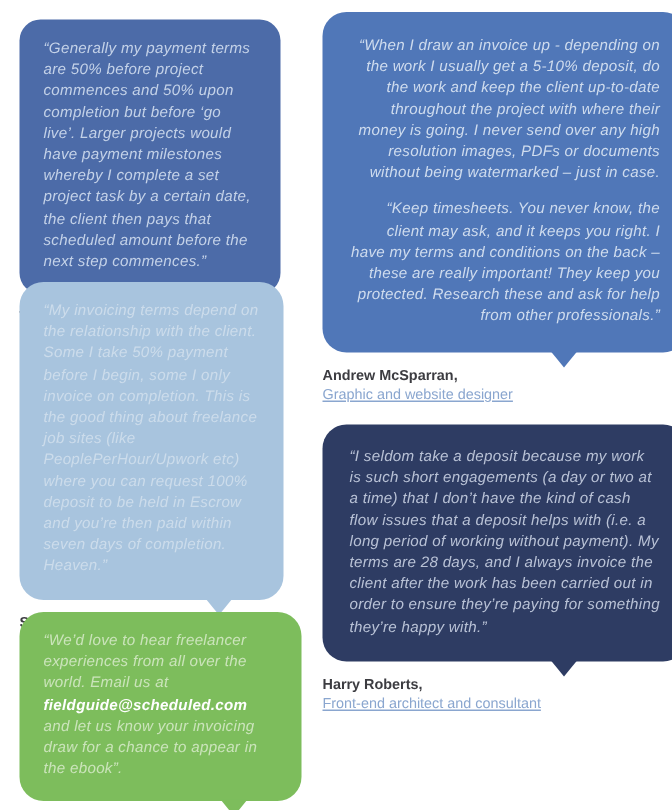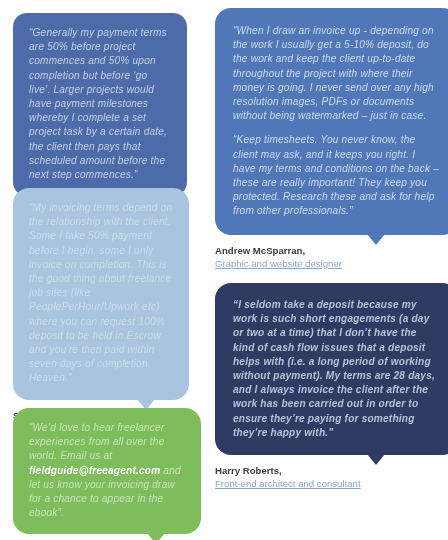--- a/index.html
+++ b/index.html
@@ -72,26 +72,26 @@
   #t-steve .tail { border-top: 11px solid #a8c4de; right: 34px; }
 
   #t-danae { left: 13px; top: 408px; width: 188px; }
   #t-danae .bubble { background: #7dbd5c; border-radius: 16px; }
   #t-danae .bubble p { color: #cbe4bb; }
   #t-danae .tail { border-top: 11px solid #7dbd5c; right: 36px; }
   #t-danae .bubble p .email { font-weight: bold; color: #ffffff; }
 
   #t-andrew { left: 215px; top: 8px; width: 243px; }
   #t-andrew .bubble { background: #5077b8; border-radius: 16px; padding: 16px 18px 16px 18px; }
-  #t-andrew .bubble p { color: #cfdcee; }
+  #t-andrew .bubble p { color: #cfdcee; text-align: right; }
   #t-andrew .tail { border-top: 11px solid #5077b8; left: 152px; }
 
   #t-harry { left: 215px; top: 283px; width: 243px; }
   #t-harry .bubble { background: #2e3c63; border-radius: 16px; padding: 15px 18px 15px 18px; }
-  #t-harry .bubble p { color: #b9c2d6; font-weight: bold; }
+  #t-harry .bubble p { color: #b9c2d6; }
   #t-harry .tail { border-top: 11px solid #2e3c63; left: 152px; }
 </style>
 </head>
 <body>
 
 <div class="board">
 
   <div class="testimonial" id="t-tony">
     <div class="bubble">
       <p>“Generally my payment terms are 50% before project commences and 50% upon completion but before ‘go live’. Larger projects would have payment milestones whereby I complete a set project task by a certain date, the client then pays that scheduled amount before the next step commences.”</p>
@@ -109,21 +109,21 @@
       <span class="tail"></span>
     </div>
     <div class="attrib">
       <span class="name">Steve Folland,</span>
       <span class="role-link">Video creator</span>
     </div>
   </div>
 
   <div class="testimonial" id="t-danae">
     <div class="bubble">
-      <p><span>“We’d love to hear freelancer experiences from all over the world. Email us at </span><span class="email">fieldguide@freeagent.com</span><span> and let us know your invoicing draw for a chance to appear in the ebook”.</span></p>
+      <p><span>“We’d love to hear freelancer experiences from all over the world. Email us at </span><span class="email">fieldguide@scheduled.com</span><span> and let us know your invoicing draw for a chance to appear in the ebook”.</span></p>
       <span class="tail"></span>
     </div>
 
   </div>
 
   <div class="testimonial" id="t-andrew">
     <div class="bubble">
       <p>“When I draw an invoice up - depending on the work I usually get a 5-10% deposit, do the work and keep the client up-to-date throughout the project with where their money is going. I never send over any high resolution images, PDFs or documents without being watermarked – just in case.</p>
       <p>“Keep timesheets. You never know, the client may ask, and it keeps you right. I have my terms and conditions on the back – these are really important! They keep you protected. Research these and ask for help from other professionals.”</p>
       <span class="tail"></span>

